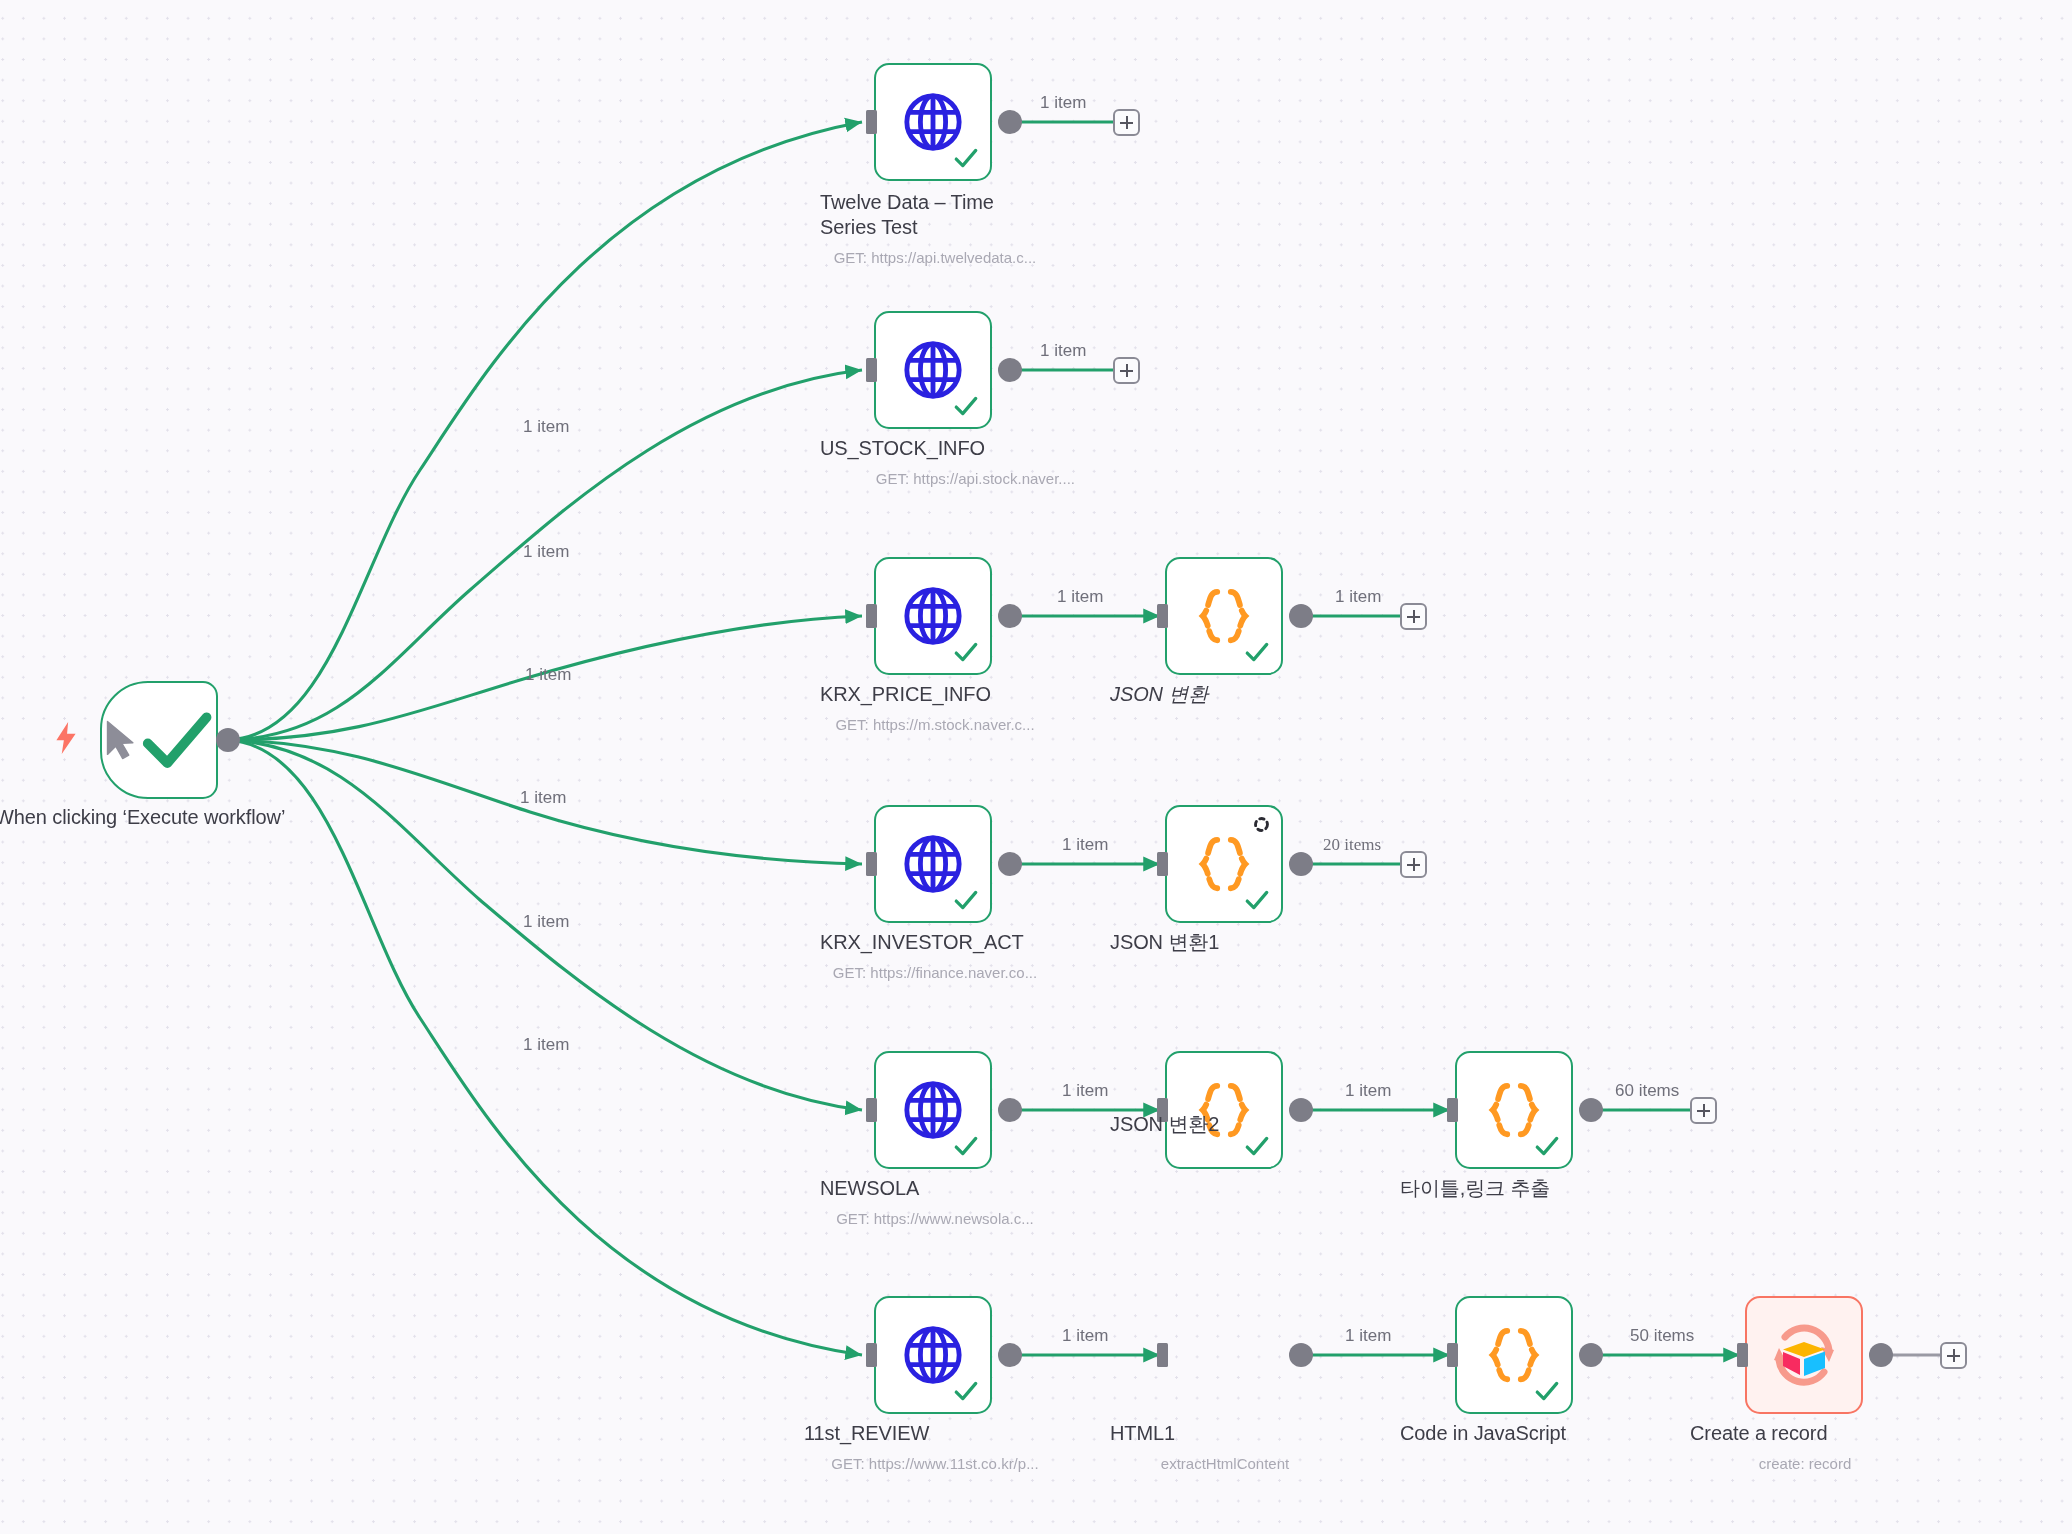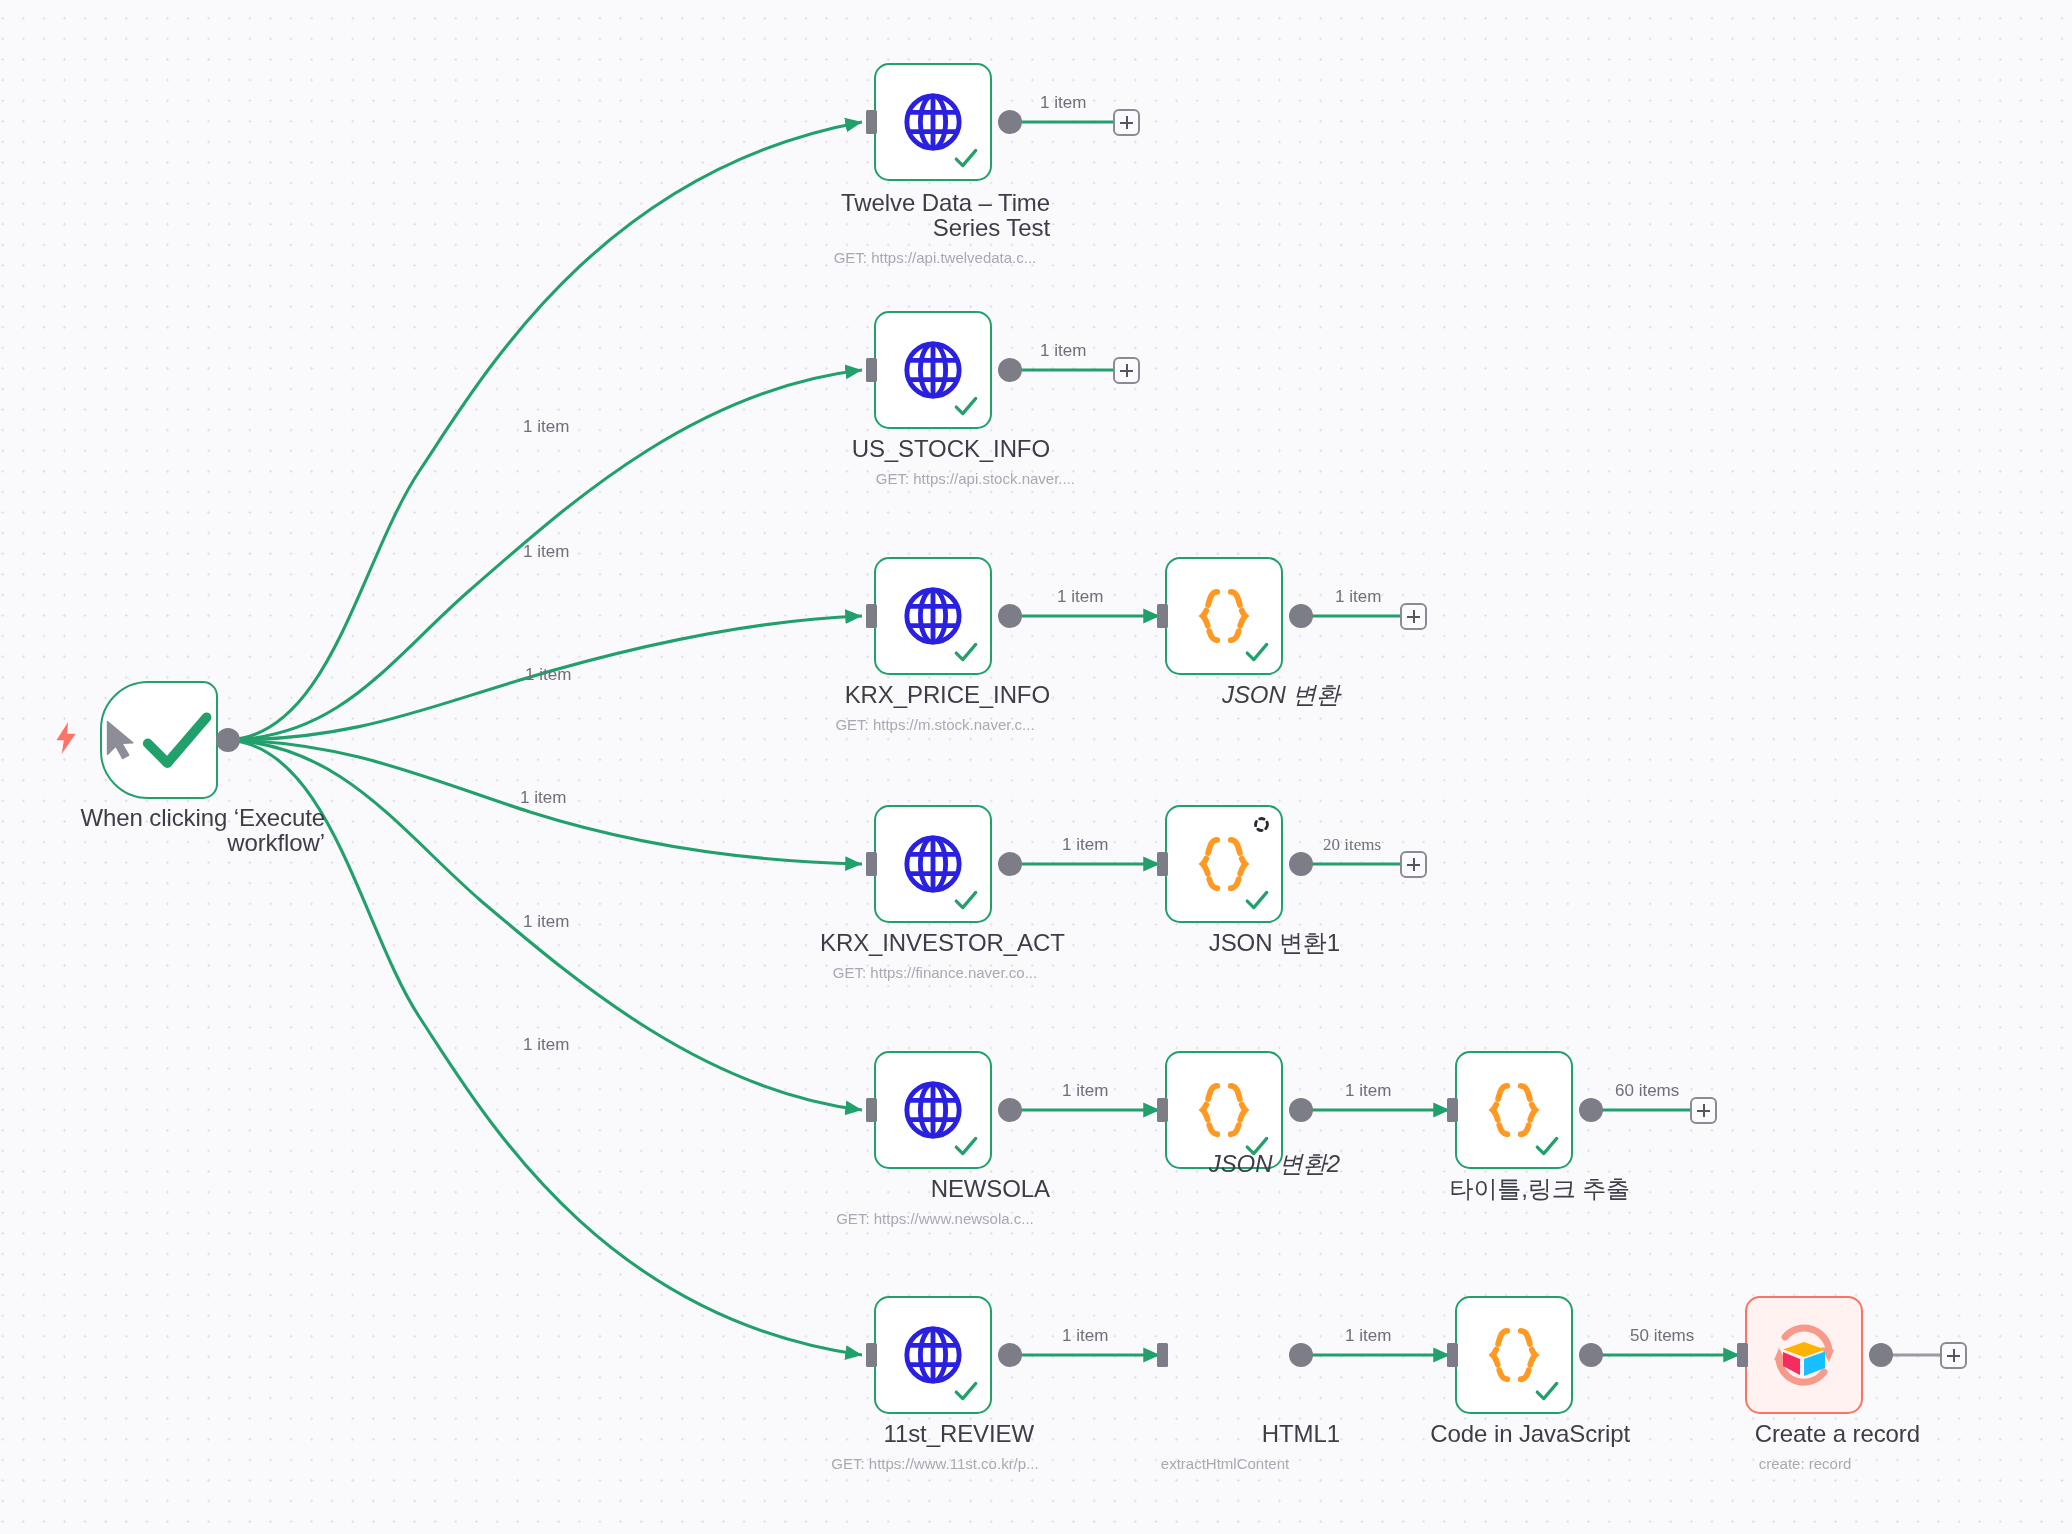--- a/index.html
+++ b/index.html
@@ -67,22 +67,22 @@
   .out-dot {
     position: absolute;
     width: 24px; height: 24px;
     border-radius: 50%;
     background: #7d7d87;
   }
 
   
   .node-title {
     position: absolute;
-    text-align: right;
-    font-size: 24px;
+    text-align: left;
+    font-size: 20px;
     line-height: 25px;
     color: #3d3d47;
     letter-spacing: -0.1px;
     white-space: pre-line;
   }
   .node-sub {
     position: absolute;
     text-align: center;
     font-size: 15px;
     line-height: 20px;
@@ -301,21 +301,21 @@
     <svg width="62" height="62" viewBox="0 0 64 64">
       <path d="M25,7 C15,7 18,24 10,32 C18,40 15,57 25,57" fill="none" stroke="#ff9922" stroke-width="6" stroke-linecap="round" stroke-dasharray="18 6"></path>
       <path d="M39,7 C49,7 46,24 54,32 C46,40 49,57 39,57" fill="none" stroke="#ff9922" stroke-width="6" stroke-linecap="round" stroke-dasharray="18 6"></path>
     </svg>
     <svg class="check" viewBox="0 0 24 24">
       <path d="M3,13 L9,19 L21,5" fill="none" stroke="#22a06b" stroke-width="3" stroke-linecap="round" stroke-linejoin="round"></path>
     </svg>
   </div>
   <div class="in-port" style="left:1157px; top:1098px;"></div>
   <div class="out-dot" style="left:1289px; top:1098px;"></div>
-  <div class="node-title" style="left:1110px; top:1151px; width:230px;font-style:italic;">JSON 변환2</div>
+  <div class="node-title" style="left:1110px; top:1112px; width:230px;">JSON 변환2</div>
   <div class="edge-label" style="left:1345px; top:1081px;">1 item</div>
 
   <div class="node" style="left:1455px; top:1051px;">
     <svg width="62" height="62" viewBox="0 0 64 64">
       <path d="M25,7 C15,7 18,24 10,32 C18,40 15,57 25,57" fill="none" stroke="#ff9922" stroke-width="6" stroke-linecap="round" stroke-dasharray="18 6"></path>
       <path d="M39,7 C49,7 46,24 54,32 C46,40 49,57 39,57" fill="none" stroke="#ff9922" stroke-width="6" stroke-linecap="round" stroke-dasharray="18 6"></path>
     </svg>
     <svg class="check" viewBox="0 0 24 24">
       <path d="M3,13 L9,19 L21,5" fill="none" stroke="#22a06b" stroke-width="3" stroke-linecap="round" stroke-linejoin="round"></path>
     </svg>

